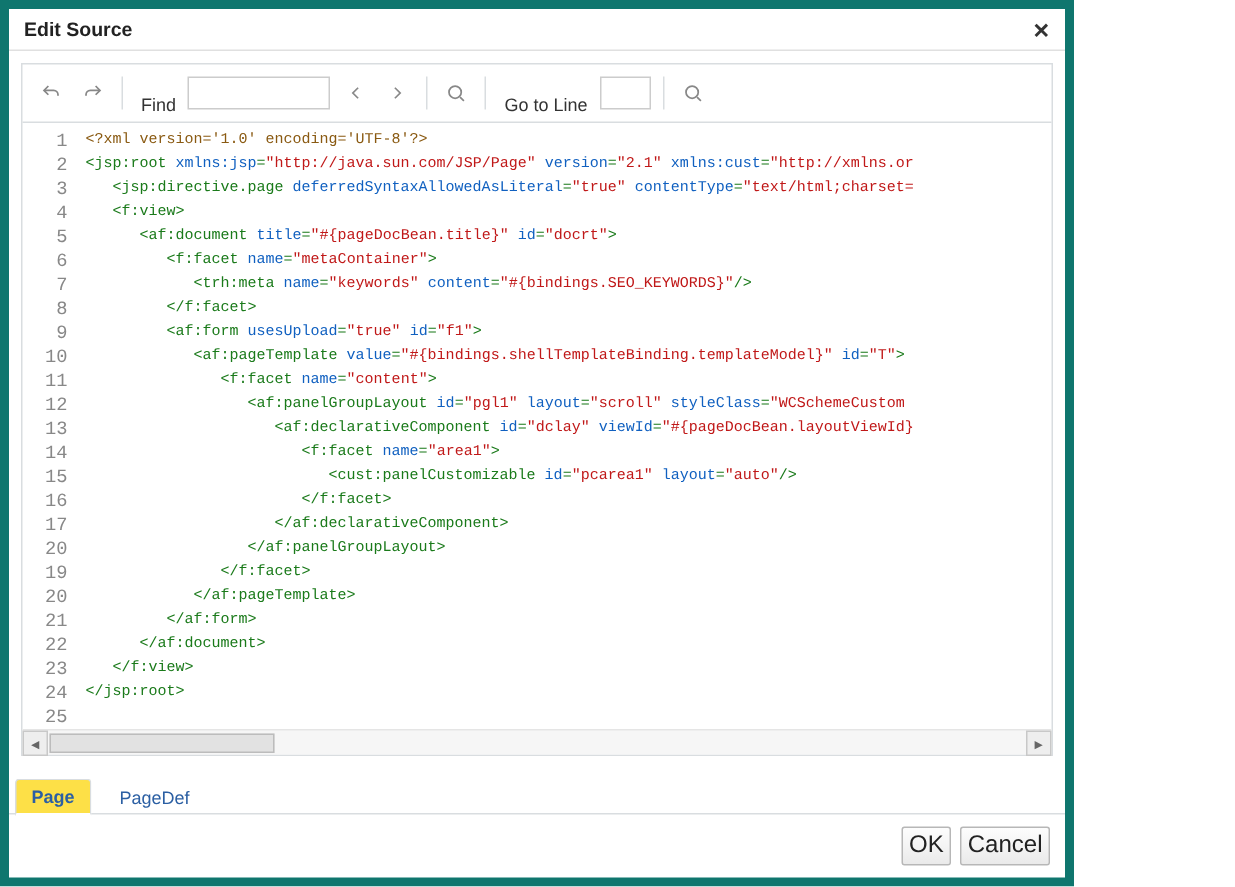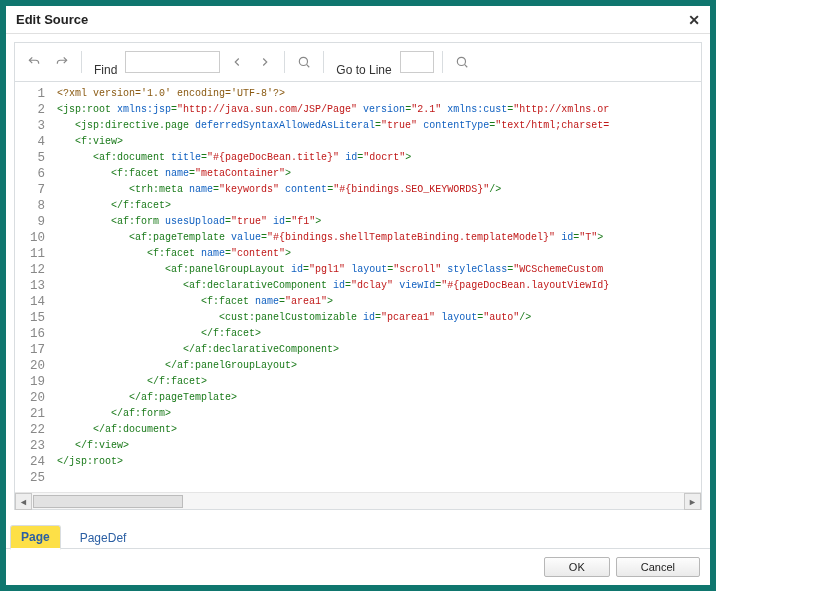--- a/index.html
+++ b/index.html
@@ -158,22 +158,22 @@
   }
   .footer {
     display: flex;
     justify-content: flex-end;
     gap: 6px;
     padding: 8px 10px;
   }
   .btn {
     border: 1px solid #b7b7b7;
     background: linear-gradient(#fdfdfd,#eaeaea);
-    padding: 3px 24px;
-    font-size: 11px;
+    padding: 3px 4px;
+    font-size: 16px;
     color: #222;
     cursor: pointer;
     border-radius: 2px;
   }
 </style>
 </head>
 <body>
 
 <div class="dialog">
 

